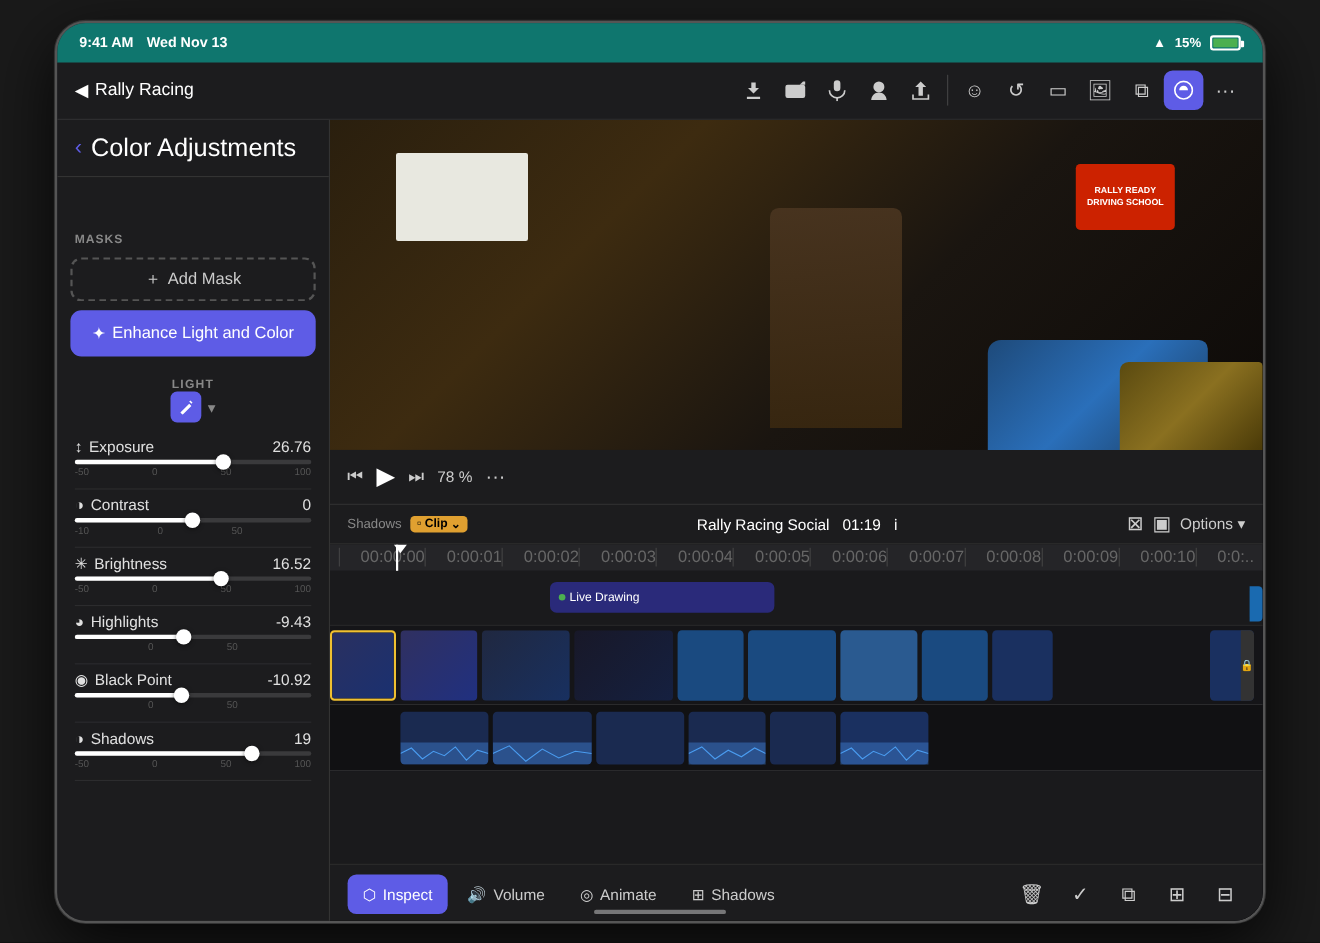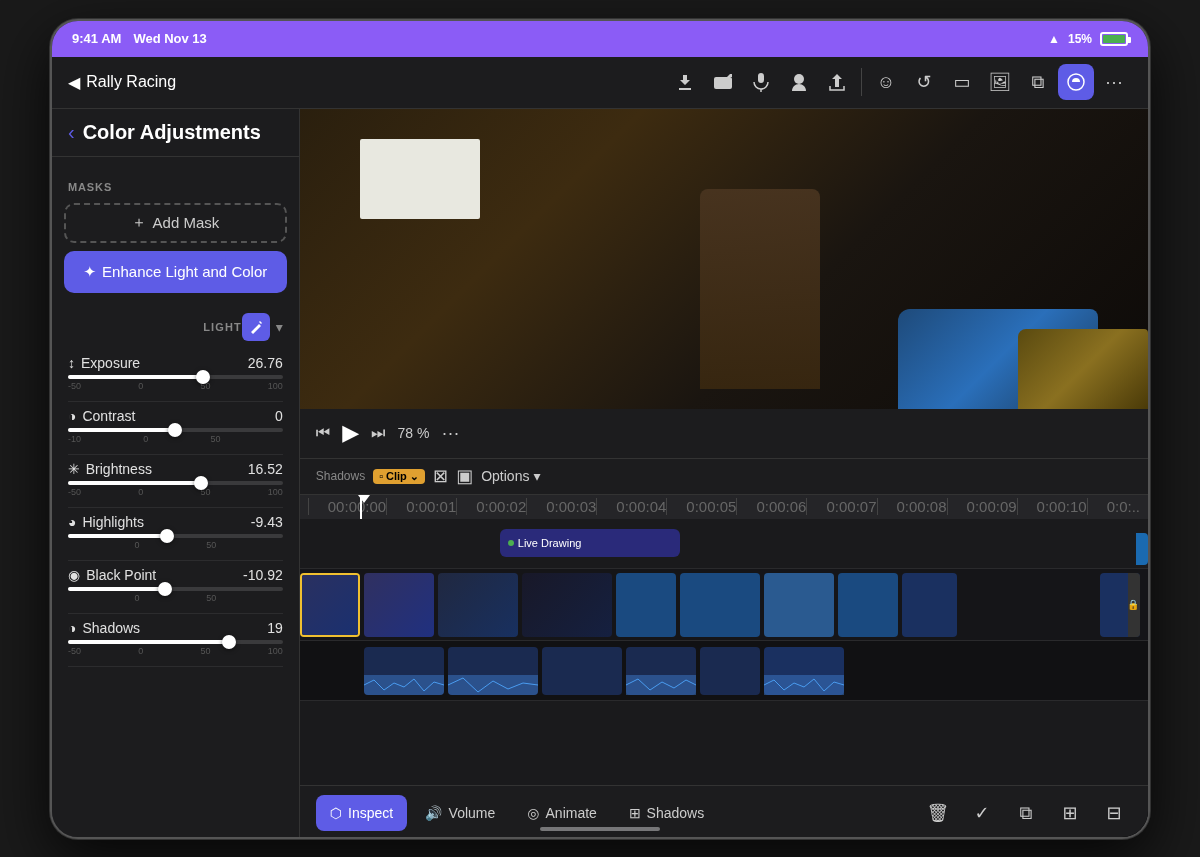--- a/index.html
+++ b/index.html
@@ -19,21 +19,21 @@
       background: #2a2a2e;
       border-radius: 28px;
       overflow: hidden;
       position: relative;
       border: 2px solid #555;
       box-shadow: 0 0 0 1px #333, 0 20px 60px rgba(0,0,0,0.8);
     }
     
     .status-bar {
       height: 36px;
-      background: #8b5cf6;
+      background: #0f766e;
       display: flex;
       align-items: center;
       justify-content: space-between;
       padding: 0 20px;
       color: #fff;
       font-size: 13px;
       font-weight: 600;
     }
     .status-left { display: flex; gap: 12px; align-items: center; }
     .status-right { display: flex; gap: 8px; align-items: center; font-size: 12px; }
@@ -77,26 +77,27 @@
       border-right: 1px solid #333;
       display: flex;
       flex-direction: column;
       overflow: hidden;
     }
     .panel-header {
       display: flex; align-items: center; padding: 12px 16px; gap: 8px;
       border-bottom: 1px solid #333;
     }
     .panel-back { color: #5E5CE6; font-size: 20px; cursor: pointer; }
-    .panel-title { color: #fff; font-size: 20px; font-weight: 700; }
+    .panel-title { color: #fff; font-size: 23px; font-weight: 400; }
     .panel-body { flex: 1; overflow-y: auto; padding: 0; }
     .section-label {
       color: #888; font-size: 11px; font-weight: 600; letter-spacing: 0.08em;
       padding: 24px 16px 6px;
       text-transform: uppercase;
+      margin-top: 27px;
     }
     .add-mask-btn {
       margin: 4px 12px 8px;
       height: 40px;
       border: 2px dashed #555;
       border-radius: 10px;
       display: flex; align-items: center; justify-content: center;
       color: #ccc; font-size: 15px; cursor: pointer; gap: 6px;
     }
     .enhance-btn {
@@ -104,21 +105,21 @@
       height: 42px;
       background: #5E5CE6;
       border-radius: 10px;
       display: flex; align-items: center; justify-content: center;
       color: #fff; font-size: 15px; font-weight: 500; cursor: pointer; gap: 6px;
     }
     .light-section {
       padding: 8px 16px 4px;
     }
     .light-header {
-      display: flex; align-items: center; justify-content: flex-end; margin-bottom: 8px;
+      display: flex; align-items: center; justify-content: flex-start; margin-bottom: 8px; flex-direction: column;
     }
     .light-label { color: #888; font-size: 11px; font-weight: 700; letter-spacing: 0.1em; text-transform: uppercase; }
     .light-controls { display: flex; gap: 6px; align-items: center; }
     .light-icon-btn {
       width: 28px; height: 28px; background: #5E5CE6; border-radius: 6px;
       display: flex; align-items: center; justify-content: center; color: #fff; font-size: 14px; cursor: pointer;
     }
     .chevron-btn { color: #888; font-size: 14px; cursor: pointer; }
     .slider-row {
       padding: 6px 0 10px;
@@ -543,20 +544,21 @@
           </div>
         </div>
       </div>
     </div>
 
     <div class="right-content">
 
       <div class="video-preview">
         <div class="video-bg">
           <div class="vid-screen"></div>
+          <div class="vid-sign">RALLY READY<br>DRIVING SCHOOL</div>
           <div class="vid-figure"></div>
           <div class="vid-car1"></div>
           <div class="vid-car2"></div>
         </div>
       </div>
 
       <div class="playback-bar">
         <span class="skip-btn">⏮</span>
         <span class="play-btn">▶</span>
         <span class="skip-btn">⏭</span>
@@ -566,20 +568,27 @@
         </span>
         <span class="more-btn">···</span>
       </div>
 
       <div class="timeline-select-bar">
         <span class="select-label">Shadows</span>
         <div class="clip-badge">
           <span>▫</span>
           <span>Clip</span>
           <span>⌄</span>
+        </div>
+        <div class="timeline-title">
+          <span>Rally Racing Social</span>
+          &nbsp;
+          <span>01:19</span>
+          &nbsp;
+          <span>ℹ</span>
         </div>
         <div class="timeline-actions">
           <span class="timeline-action-btn">⊠</span>
           <span class="timeline-action-btn">▣</span>
           <div class="options-btn">
             <span>Options</span>
             <span>▾</span>
           </div>
         </div>
       </div>
@@ -599,21 +608,21 @@
           <div class="ruler-mark">0:00:09</div>
           <div class="ruler-mark">0:00:10</div>
           <div class="ruler-mark">0:0:..</div>
         </div>
         <div class="timeline-playhead"></div>
       </div>
 
       <div class="timeline-tracks">
 
         <div class="timeline-track" style="height:50px">
-          <div class="track-title-bar" style="left:200px; width:180px">
+          <div class="track-title-bar" style="left:200px; width:204px">
             <div class="live-dot"></div>
             <span>Live Drawing</span>
           </div>
 
           <div style="position:absolute; right:0; top:14px; width:12px; height:32px; background:#1a6ab0; border-radius:0 4px 4px 0;"></div>
         </div>
 
         <div class="timeline-track" style="height:72px; background:#151518;">
 
           <div style="position:absolute; left:0; top:4px; width:60px; height:64px; background:#1a4a80; border:2px solid #f0c030; border-radius:4px; overflow:hidden;">

